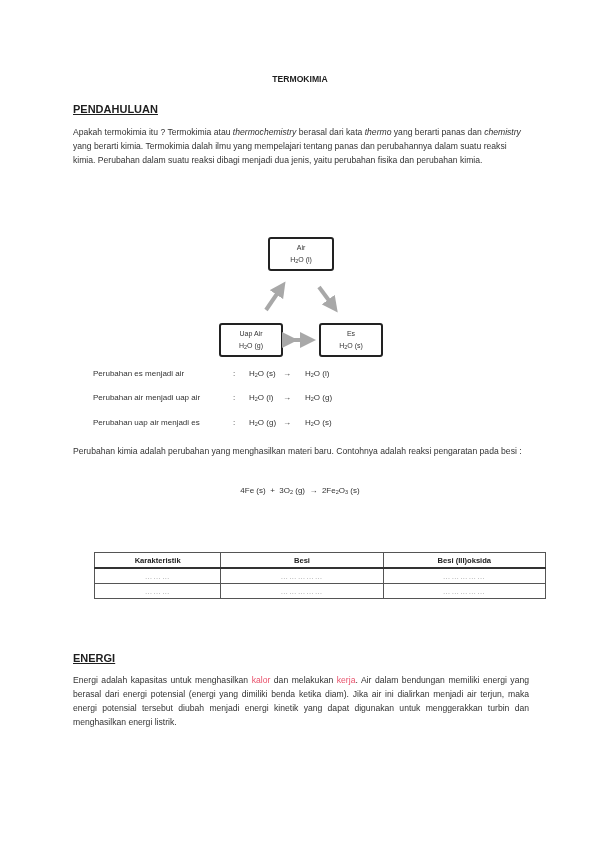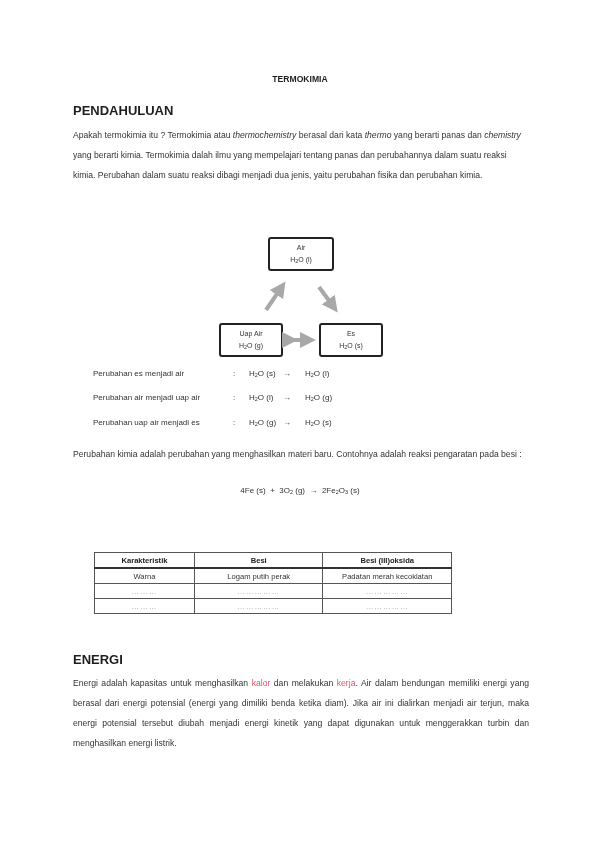--- a/index.html
+++ b/index.html
@@ -1,36 +1,36 @@
 <!DOCTYPE html>
 <html><head>
 <meta charset="utf-8">
 <style>
   html, body { margin:0; padding:0; background:#ffffff; }
   body { width:600px; height:849px; position:relative; overflow:hidden;
          font-family:"Liberation Sans", sans-serif; color:#2a2a2a; font-size:8.6px; }
   .page { position:absolute; left:0; top:0; width:600px; height:849px; background:#fff;padding-left:23px; }
   .abs { position:absolute; }
   .title { left:0; width:600px; top:74px; text-align:center; font-weight:bold; font-size:8.6px; color:#1e1e1e; }
-  .heading { font-weight:bold; font-size:13px; color:#1e1e1e; }
-  .para { left:73px; width:456px; line-height:20px; font-size:8.6px; color:#333; }
+  .heading { font-weight:bold; font-size:11px; color:#1e1e1e;text-decoration:underline; }
+  .para { left:73px; width:456px; line-height:14px; font-size:8.6px; color:#333; }
   .para.justify { text-align:justify; text-align-last:left; }
   .hl { color:#e8506a; }
   i { font-style:italic; }
   .box { position:absolute; border:2px solid #222; border-radius:3px; background:#fff;
          text-align:center; font-size:7px; color:#333; line-height:12px; }
   .box .l1 { display:block; margin-top:3px; }
   sub { font-size:5.5px; vertical-align:-1px; line-height:0; }
   .eqrow { left:93px; font-size:8px; color:#333; height:14px; }
   .eqrow .lbl { position:absolute; left:0; white-space:nowrap; }
   .eqrow .lhs { position:absolute; left:156px; white-space:nowrap; }
   .eqrow .arr { position:absolute; left:190px; white-space:nowrap; }
   .eqrow .rhs { position:absolute; left:212px; white-space:nowrap; }
   .reaction { left:0; width:600px; text-align:center; top:486px; font-size:8px; color:#333; }
-  table.tbl { position:absolute; left:94px; top:552px; width:358px; border-collapse:collapse;
+  table.tbl { position:absolute; left:94px; top:552px; width:452px; border-collapse:collapse;
               font-size:7.6px; color:#333; }
   table.tbl th, table.tbl td { border:1px solid #555; text-align:center; padding:0; height:14px; line-height:13px; }
   table.tbl th { font-weight:bold; color:#222; }
   table.tbl tr.header th { border-bottom:2px solid #333; }
   .dots { color:#9a9a9a; letter-spacing:1px; }
 </style>
 </head>
 <body>
 
 <div class="page">
@@ -101,25 +101,20 @@
 
 
   <table class="tbl">
     <tbody>
         <tr class="header">
       <th style="width:28%;">Karakteristik</th>
       <th style="width:36%;">Besi</th>
       <th style="width:36%;margin-left:16px;">Besi (III)oksida</th>
     </tr>
     <tr>
-      <td>Warna</td>
-      <td>Logam putih perak</td>
-      <td>Padatan merah kecoklatan</td>
-    </tr>
-    <tr>
       <td class="dots">………</td>
       <td class="dots">……………</td>
       <td class="dots">……………</td>
     </tr>
     <tr>
       <td class="dots">………</td>
       <td class="dots">……………</td>
       <td class="dots">……………</td>
     </tr>
   </tbody>

